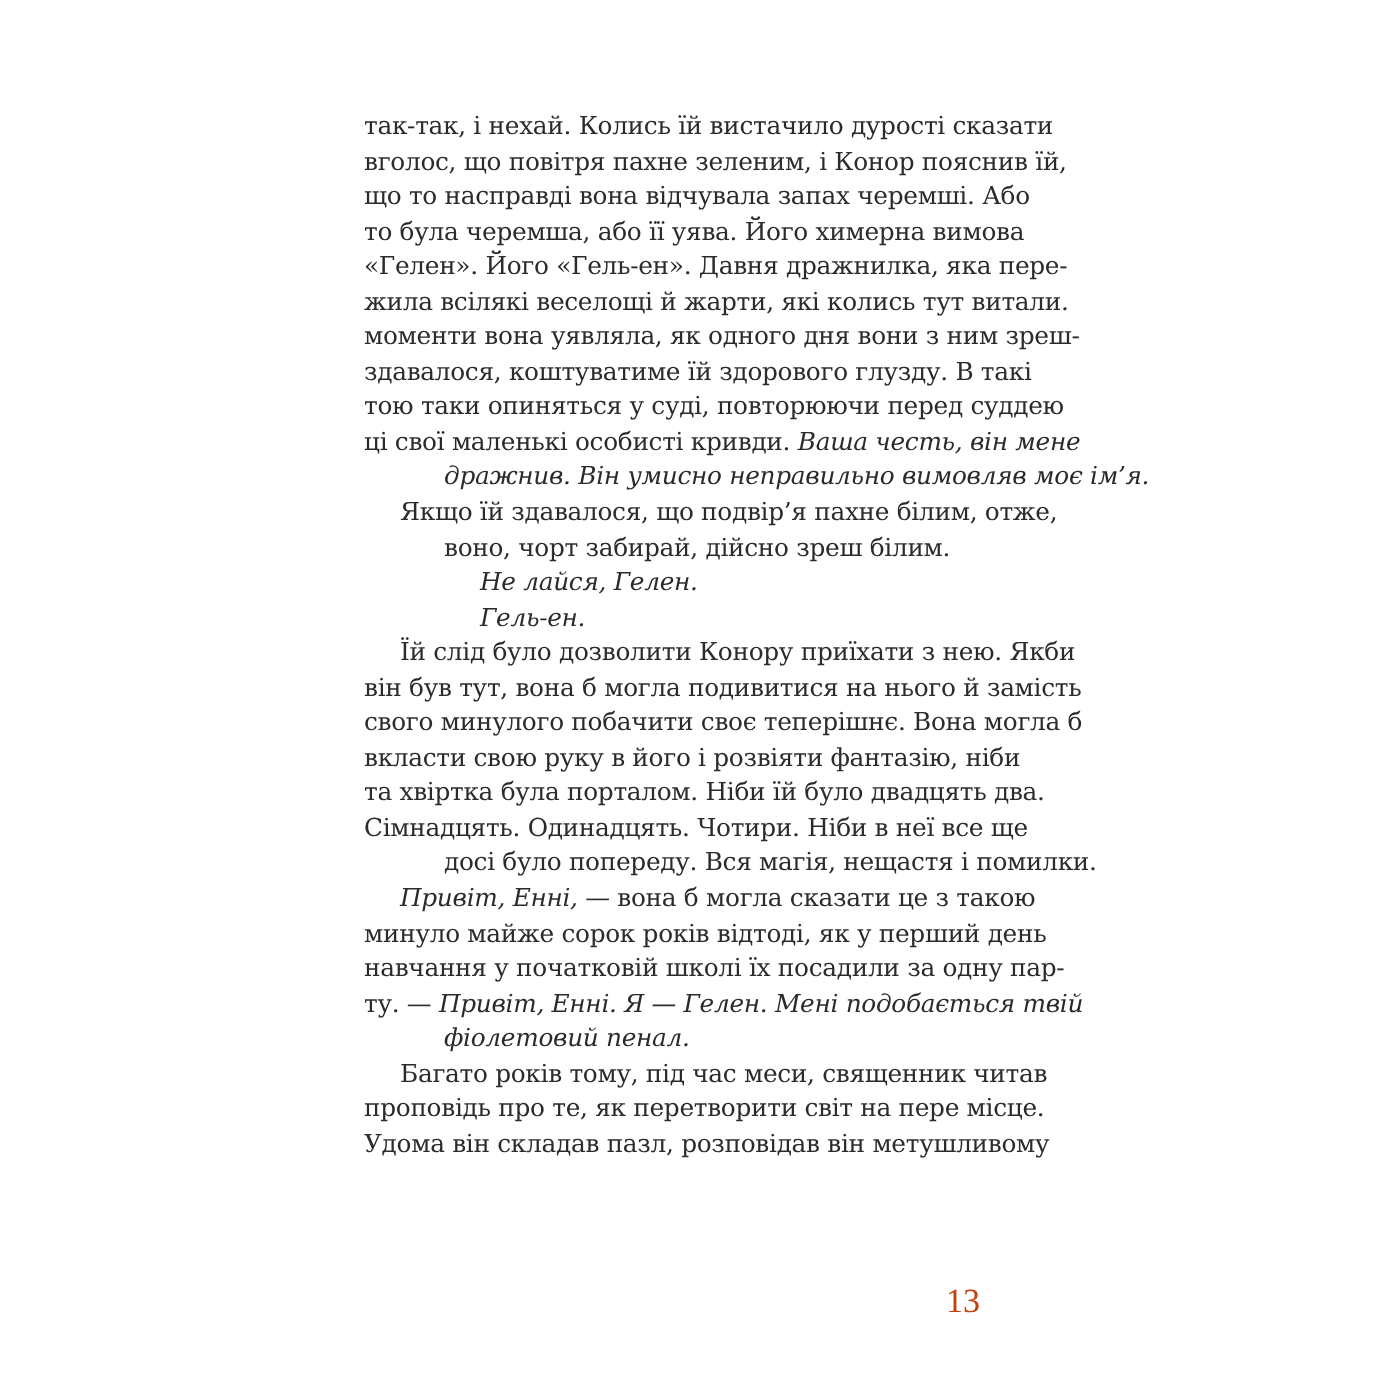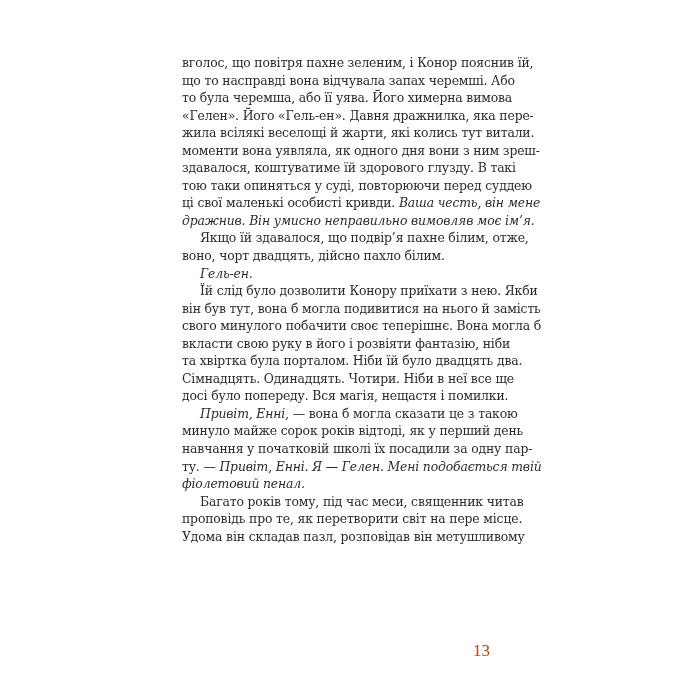--- a/index.html
+++ b/index.html
@@ -4,45 +4,47 @@
 <style>
   html, body { margin:0; padding:0; background:#ffffff; }
   body { width:700px; height:700px; position:relative; overflow:hidden; }
   .page {
     position:absolute; left:182px; top:54px; width:322px;
     font-family:"DejaVu Serif", "Liberation Serif", serif;
     font-size:12.4px; line-height:17.55px; color:#2b2b2b;
     letter-spacing:-0.15px;
   }
   .line { white-space:nowrap; text-align:justify; text-align-last:justify; height:17.55px; }
-  .line.last { text-align-last:left; }
+  .line.last { text-align-last:left;margin-left:40px; }
   .indent { padding-left:18px; }
   .it { font-style:italic; }
   .pagenum {
     position:absolute; left:473px; top:641px;
     font-family:"Liberation Serif", "DejaVu Serif", serif;
     font-size:17px; color:#c2410c;
   }
 </style>
 </head>
 <body>
 
 <div class="page" id="page">
+    <div class="line"><span>так-так, і нехай. Колись їй вистачило дурості сказати</span></div>
     <div class="line"><span>вголос, що повітря пахне зеленим, і Конор пояснив їй,</span></div>
     <div class="line"><span>що то насправді вона відчувала запах черемші. Або</span></div>
     <div class="line"><span>то була черемша, або її уява. Його химерна вимова</span></div>
     <div class="line"><span>«Гелен». Його «Гель-ен». Давня дражнилка, яка пере-</span></div>
     <div class="line"><span>жила всілякі веселощі й жарти, які колись тут витали.</span></div>
     <div class="line"><span>моменти вона уявляла, як одного дня вони з ним зреш-</span></div>
     <div class="line"><span>здавалося, коштуватиме їй здорового глузду. В такі</span></div>
     <div class="line"><span>тою таки опиняться у суді, повторюючи перед суддею</span></div>
     <div class="line"><span>ці свої маленькі особисті кривди. </span><span class="it">Ваша честь, він мене</span></div>
     <div class="line last"><span class="it">дражнив. Він умисно неправильно вимовляв моє ім’я.</span></div>
     <div class="line indent"><span>Якщо їй здавалося, що подвір’я пахне білим, отже,</span></div>
-    <div class="line last"><span>воно, чорт двадцять, дійсно пахло білим.</span></div>
+    <div class="line last"><span>воно, чорт забирай, дійсно зреш білим.</span></div>
+    <div class="line indent last"><span class="it">Не лайся, Гелен.</span></div>
     <div class="line indent last"><span class="it">Гель-ен.</span></div>
     <div class="line indent"><span>Їй слід було дозволити Конору приїхати з нею. Якби</span></div>
     <div class="line"><span>він був тут, вона б могла подивитися на нього й замість</span></div>
     <div class="line"><span>свого минулого побачити своє теперішнє. Вона могла б</span></div>
     <div class="line"><span>вкласти свою руку в його і розвіяти фантазію, ніби</span></div>
     <div class="line"><span>та хвіртка була порталом. Ніби їй було двадцять два.</span></div>
     <div class="line"><span>Сімнадцять. Одинадцять. Чотири. Ніби в неї все ще</span></div>
     <div class="line last"><span>досі було попереду. Вся магія, нещастя і помилки.</span></div>
     <div class="line indent"><span class="it">Привіт, Енні,</span><span> — вона б могла сказати це з такою</span></div>
     <div class="line"><span>минуло майже сорок років відтоді, як у перший день</span></div>

